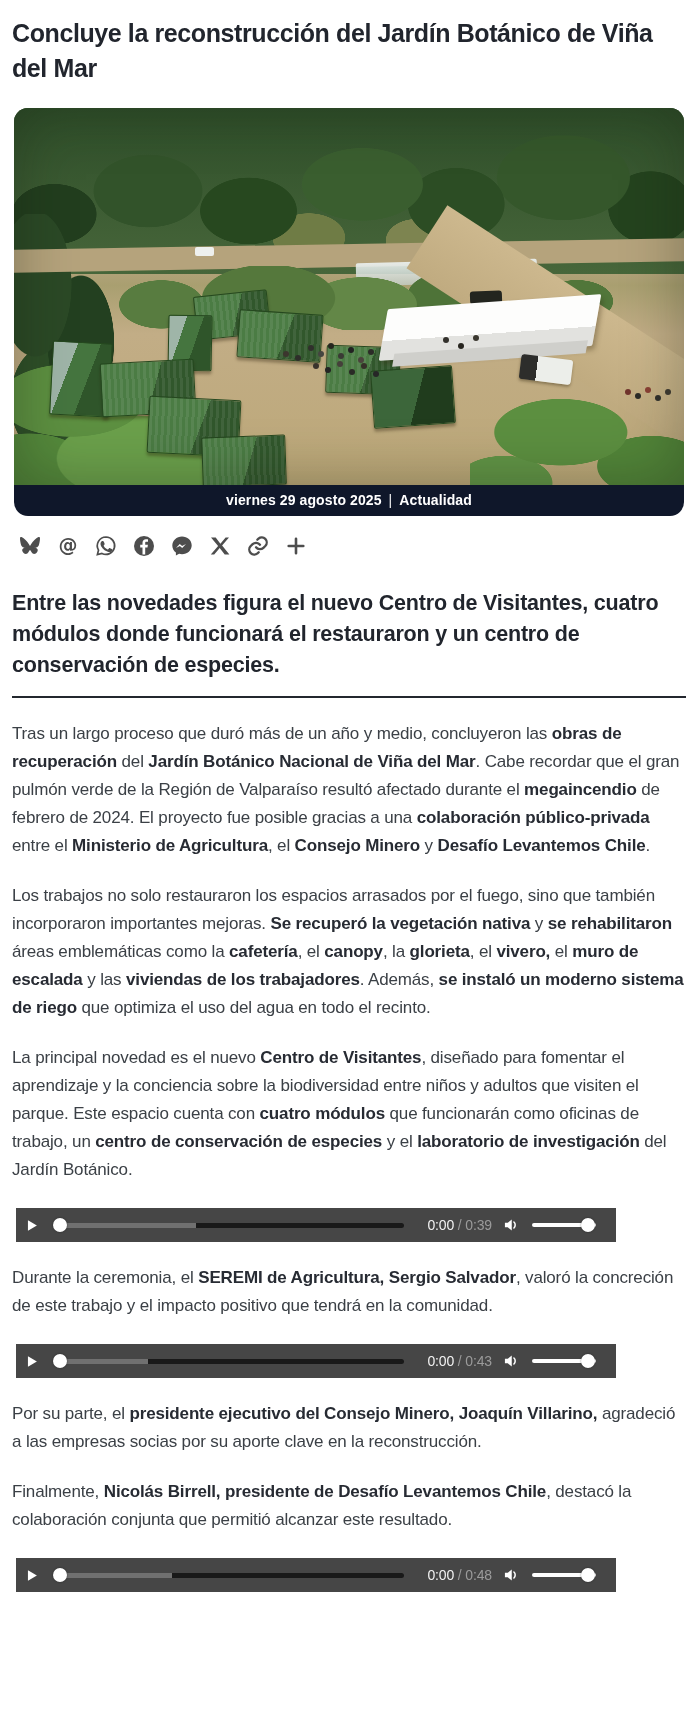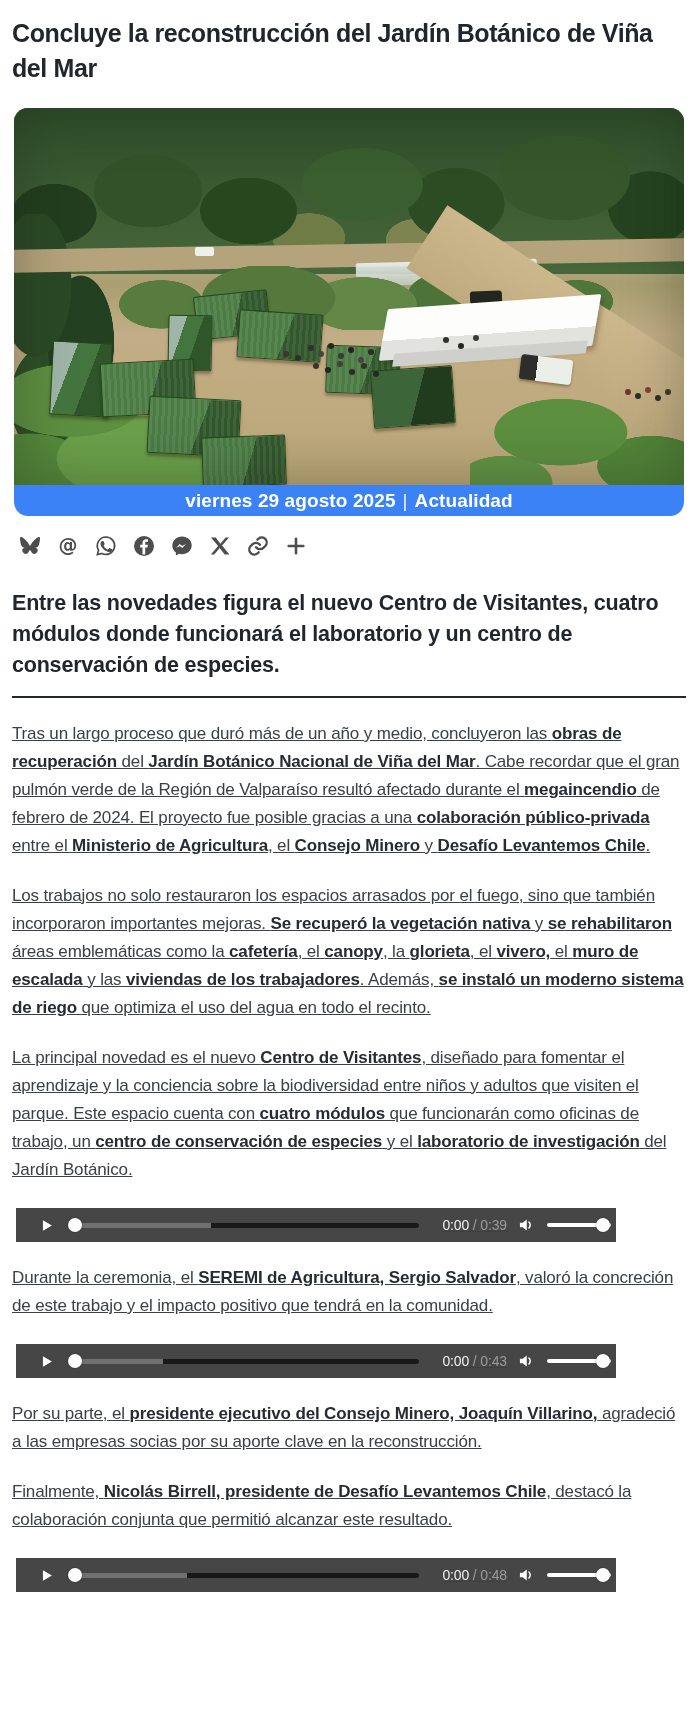--- a/index.html
+++ b/index.html
@@ -76,42 +76,42 @@
       295px 238px 0 1px #30302c, 305px 244px 0 1px #454540, 315px 236px 0 1px #26261f,
       325px 246px 0 1px #3a3a35, 335px 240px 0 1px #222222, 345px 250px 0 1px #4a443c,
       355px 242px 0 1px #2c2c28, 300px 256px 0 1px #39332c, 312px 260px 0 1px #242424,
       324px 254px 0 1px #45403a, 336px 262px 0 1px #2a2a26, 348px 256px 0 1px #353028,
       282px 248px 0 1px #2e2e2a, 270px 244px 0 1px #3c362e, 360px 264px 0 1px #272727,
       430px 230px 0 1px #33312c, 445px 236px 0 1px #27251f, 460px 228px 0 1px #3b3830,
       612px 282px 0 1px #70342c, 622px 286px 0 1px #2b2b27, 632px 280px 0 1px #8a4034,
       642px 288px 0 1px #30302c, 652px 282px 0 1px #3e3a32;}
   .ph-vignette{left:0;top:0;width:100%;height:100%;box-shadow:inset 0 0 60px rgba(20,30,15,.35);}
 
-  figcaption.caption{height:31px;line-height:31px;background:#3b82f6;color:#fff;
-    text-align:center;font-size:19px;font-weight:700;letter-spacing:.1px;}
+  figcaption.caption{height:31px;line-height:31px;background:#0f172a;color:#fff;
+    text-align:center;font-size:14px;font-weight:700;letter-spacing:.1px;}
   figcaption.caption .sep{margin:0 7px;font-weight:400;opacity:.95;}
 
   
   .share-row{display:flex;align-items:center;gap:13px;margin:17px 0 0 17px;}
   .share-btn{width:25px;height:25px;display:inline-flex;align-items:center;justify-content:center;cursor:pointer;}
   .share-btn svg{width:24px;height:24px;}
 
   
   h2.lede{margin:30px 12px 0;font-size:21.5px;line-height:31px;font-weight:800;
     letter-spacing:-0.2px;color:#21252d;}
   hr.rule{margin:15px 12px 0;border:none;border-top:2px solid #23272e;}
 
   
-  .body{margin:0 12px;font-size:17px;line-height:28px;color:#3b4046;letter-spacing:-0.15px;text-decoration:underline;}
+  .body{margin:0 12px;font-size:17px;line-height:28px;color:#3b4046;letter-spacing:-0.15px;}
   .body p{margin:22px 0 0;}
   .body p .b{font-weight:700;color:#272b33;}
 
   
   .player{width:600px;height:34px;margin:24px 0 0 4px;background:#464646;
-    display:flex;align-items:center;padding:0 12px 0 21px;box-sizing:border-box;gap:10px;}
+    display:flex;align-items:center;padding:0 12px 0 6px;box-sizing:border-box;gap:10px;}
   .play{background:none;border:none;padding:0;width:18px;height:18px;display:flex;
     align-items:center;justify-content:center;cursor:pointer;flex:none;}
   .seek{position:relative;flex:none;width:346px;height:5px;border-radius:3px;margin-left:8px;
     background:linear-gradient(to right,#707070 var(--buf,40%),#191919 var(--buf,40%));cursor:pointer;}
   .seek .knob{position:absolute;left:-5px;top:-4.5px;width:14px;height:14px;border-radius:50%;
     background:#fff;box-shadow:0 0 2px rgba(0,0,0,.5);cursor:pointer;}
   .time{flex:none;font-size:14px;color:#f2f2f2;white-space:pre;min-width:78px;text-align:right;}
   .time .dur{color:#9b9b9b;}
   .vol-icon{flex:none;width:20px;height:20px;display:flex;align-items:center;cursor:pointer;}
   .vol{position:relative;flex:none;width:64px;height:4px;border-radius:2px;background:#fff;cursor:pointer;}
@@ -195,21 +195,21 @@
           <path d="M14 10.7a5 5 0 0 0-7.4-.5l-2.1 2.1a5 5 0 0 0 7 7.1l1.2-1.2"></path>
         </svg>
       </span>
       <span class="share-btn">
         <svg viewBox="0 0 24 24" fill="none" stroke="#4D4D4D" stroke-width="2.6" stroke-linecap="round">
           <path d="M12 4.7v14.6M4.7 12h14.6"></path>
         </svg>
       </span>
     </div>
 
-  <h2 class="lede">Entre las novedades figura el nuevo Centro de Visitantes, cuatro módulos donde funcionará el laboratorio y un centro de conservación de especies.</h2>
+  <h2 class="lede">Entre las novedades figura el nuevo Centro de Visitantes, cuatro módulos donde funcionará el restauraron y un centro de conservación de especies.</h2>
 
   <hr class="rule">
 
   <div class="body">
       <p><span>Tras un largo proceso que duró más de un año y medio, concluyeron las </span><span class="b">obras de recuperación</span><span> del </span><span class="b">Jardín Botánico Nacional de Viña del Mar</span><span>. Cabe recordar que el gran pulmón verde de la Región de Valparaíso resultó afectado durante el </span><span class="b">megaincendio</span><span> de febrero de 2024. El proyecto fue posible gracias a una </span><span class="b">colaboración público-privada</span><span> entre el </span><span class="b">Ministerio de Agricultura</span><span>, el </span><span class="b">Consejo Minero</span><span> y </span><span class="b">Desafío Levantemos Chile</span><span>.</span></p>
       <p><span>Los trabajos no solo restauraron los espacios arrasados por el fuego, sino que también incorporaron importantes mejoras. </span><span class="b">Se recuperó la vegetación nativa</span><span> y </span><span class="b">se rehabilitaron</span><span> áreas emblemáticas como la </span><span class="b">cafetería</span><span>, el </span><span class="b">canopy</span><span>, la </span><span class="b">glorieta</span><span>, el </span><span class="b">vivero,</span><span> el </span><span class="b">muro de escalada</span><span> y las </span><span class="b">viviendas de los trabajadores</span><span>. Además, </span><span class="b">se instaló un moderno sistema de riego</span><span> que optimiza el uso del agua en todo el recinto.</span></p>
       <p><span>La principal novedad es el nuevo </span><span class="b">Centro de Visitantes</span><span>, diseñado para fomentar el aprendizaje y la conciencia sobre la biodiversidad entre niños y adultos que visiten el parque. Este espacio cuenta con </span><span class="b">cuatro módulos</span><span> que funcionarán como oficinas de trabajo, un </span><span class="b">centro de conservación de especies</span><span> y el </span><span class="b">laboratorio de investigación</span><span> del Jardín Botánico.</span></p>
   <div class="player">
     <button class="play">
       <svg viewBox="0 0 24 24" width="17" height="17">

